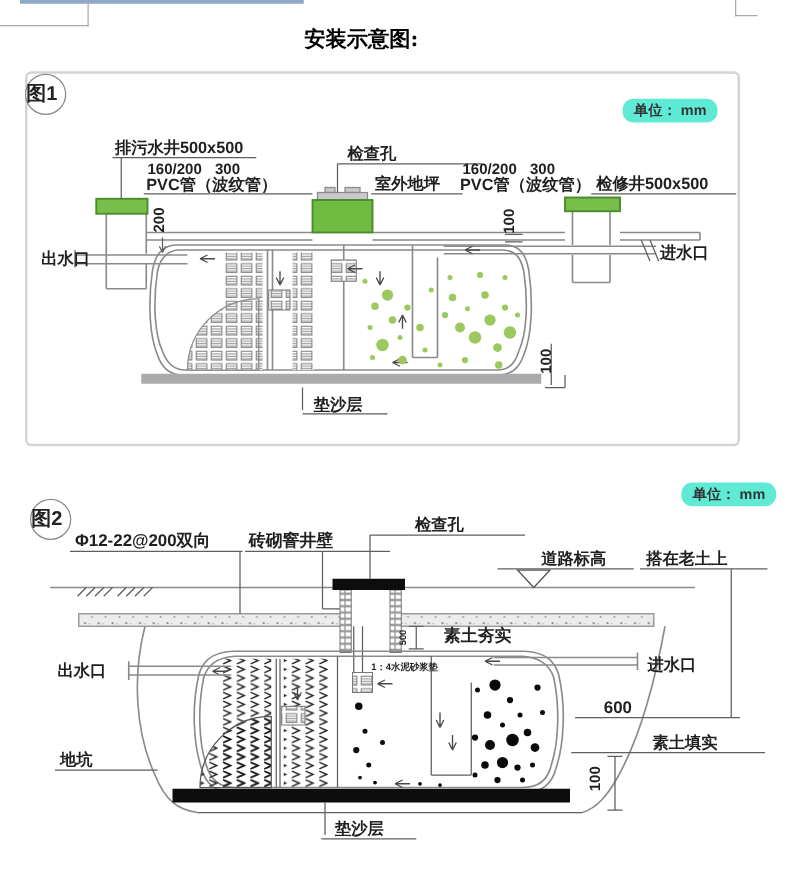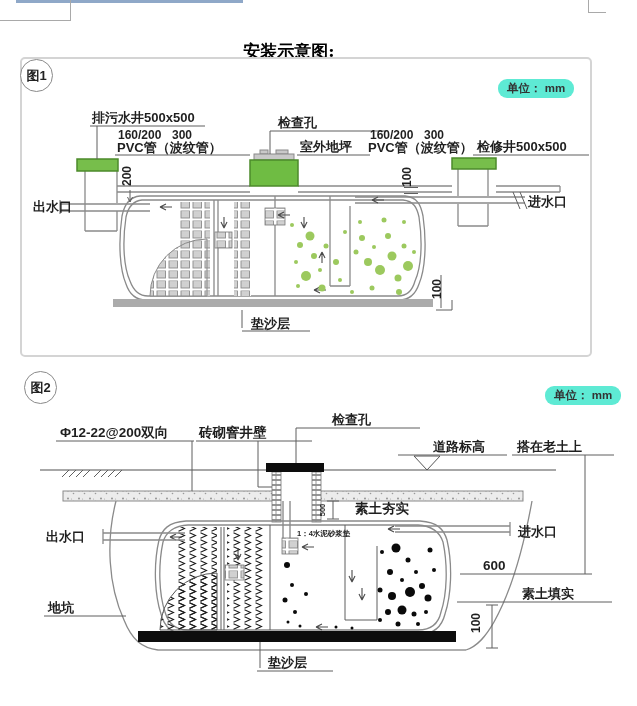--- a/index.html
+++ b/index.html
@@ -4,27 +4,27 @@
 <style>
   html,body{margin:0;padding:0;background:#fff;}
   .page{position:relative;width:637px;height:706px;background:#fff;overflow:hidden;
         font-family:"Liberation Sans",sans-serif;}
   .top-blue{position:absolute;left:16px;top:0;width:227px;height:3px;background:#8fa8c8;}
   .tl-mark{position:absolute;left:0;top:0;width:70px;height:20px;
            border-right:1.5px solid #a9a9a9;border-bottom:1.5px solid #a9a9a9;}
   .tr-mark{position:absolute;left:588px;top:0;width:17px;height:12px;
            border-left:1.5px solid #a9a9a9;border-bottom:1.5px solid #a9a9a9;}
   .title{position:absolute;top:20px;left:0;width:578px;text-align:center;
-         font-family:"DejaVu Serif",serif;font-weight:bold;font-size:17px;color:#000;margin-top:20px;}
+         font-family:"DejaVu Serif",serif;font-weight:bold;font-size:17px;color:#000;}
   .panel{position:absolute;left:20px;top:57px;width:568px;height:296px;
          border:2px solid #d4d4d4;border-radius:5px;background:#fff;}
   .figtag{position:absolute;width:31px;height:31px;border:1.4px solid #8a8a8a;border-radius:50%;
-          text-align:center;line-height:31px;font-size:13px;font-weight:bold;color:#222;background:#fff;z-index:3;}
+          line-height:31px;font-size:16px;font-weight:bold;color:#222;background:#fff;z-index:3;}
   #tag1{left:20px;top:59px;}
-  #tag2{left:24px;top:371px;}
+  #tag2{left:24px;top:399px;}
   .pill{position:absolute;background:#5eead4;border-radius:9px;font-size:11.5px;font-weight:bold;
         color:#333;padding:2px 9px;z-index:3;}
   #pill1{left:498px;top:79px;}
   #pill2{left:545px;top:386px;}
   svg.draw{position:absolute;left:0;top:0;z-index:2;}
   svg text{font-family:"Liberation Sans",sans-serif;font-weight:bold;fill:#1f1f1f;}
   .t13{font-size:13px;}
   .t12{font-size:12px;}
   .t14{font-size:13.5px;}
   .t8{font-size:7.5px;}

